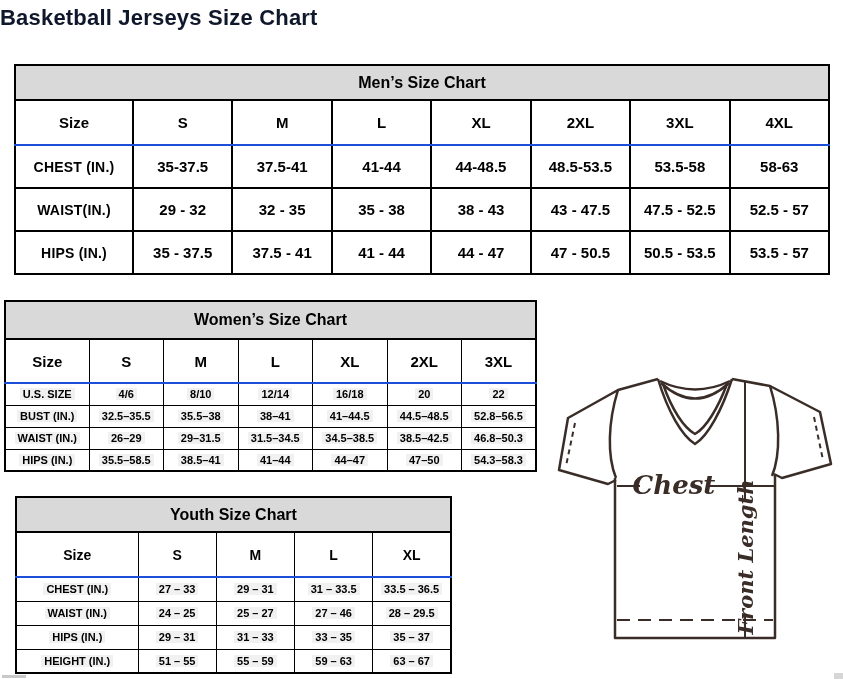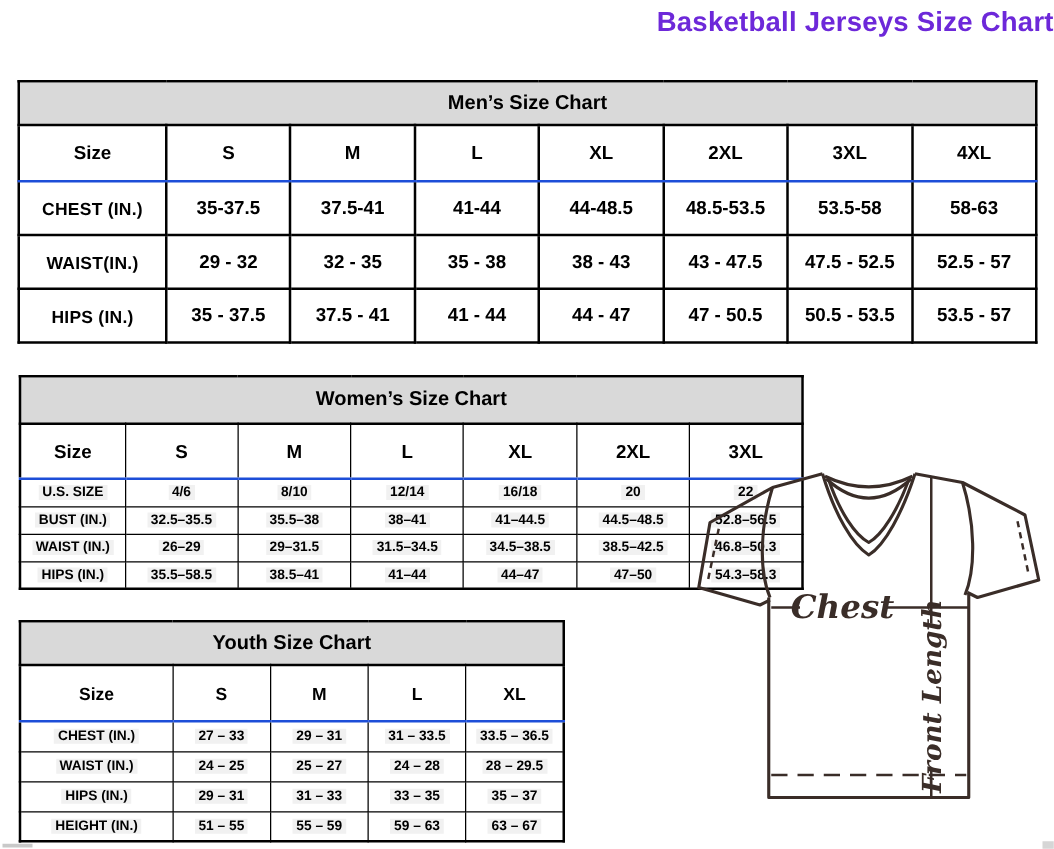--- a/index.html
+++ b/index.html
@@ -1,22 +1,22 @@
 <!DOCTYPE html>
 <html><head>
 <meta charset="utf-8">
 <style>
   html,body{margin:0;padding:0;}
   body{
     width:843px;height:679px;position:relative;background:#ffffff;
     font-family:"Liberation Sans",sans-serif;overflow:hidden;
   }
   .page-title{
-    position:absolute;top:5px;left:0;width:843px;text-align:right;
-    font-size:22px;font-weight:bold;color:#6d28d9;letter-spacing:0.2px;
+    position:absolute;top:5px;left:0;width:843px;text-align:left;
+    font-size:22px;font-weight:bold;color:#0f172a;letter-spacing:0.2px;
   }
   table{
     border-collapse:collapse;table-layout:fixed;position:absolute;background:#fff;
     border:2px solid #000;
     padding-left:24px;
   }
   th,td{
     border:1px solid #000;text-align:center;vertical-align:middle;
     padding:0;color:#000;font-weight:bold;overflow:hidden;white-space:nowrap;
   }
@@ -27,21 +27,21 @@
   .mens{left:14px;top:64px;width:816px;}
   .mens th,.mens td{border-width:2px;}
   .mens .chart-title-cell{height:33px;}
   .mens .size-row{height:45px;font-size:15px;}
   .mens tbody tr{height:43px;}
   .mens tbody td{font-size:15px;}
   .mens tbody th{font-size:14px;letter-spacing:0.2px;}
   .mens col.label-col{width:118px;}
 
   
-  .womens{left:15px;top:300px;width:628px;}
+  .womens{left:4px;top:300px;width:533px;}
   .womens .chart-title-cell{height:36px;}
   .womens .size-row{height:44px;font-size:15px;}
   .womens tbody tr{height:22px;}
   .womens tbody{font-size:11px;color:#12121c;}
   .womens col.label-col{width:84px;}
 
   
   .youth{left:15px;top:496px;width:437px;}
   .youth .chart-title-cell{height:33px;}
   .youth .size-row{height:45px;font-size:14px;}
@@ -219,21 +219,21 @@
         <th><span class="hl">CHEST (IN.)</span></th>
         <td><span class="hl">27 – 33</span></td>
         <td><span class="hl">29 – 31</span></td>
         <td><span class="hl">31 – 33.5</span></td>
         <td><span class="hl">33.5 – 36.5</span></td>
       </tr>
       <tr>
         <th><span class="hl">WAIST (IN.)</span></th>
         <td><span class="hl">24 – 25</span></td>
         <td><span class="hl">25 – 27</span></td>
-        <td><span class="hl">24 – 28</span></td>
+        <td><span class="hl">27 – 46</span></td>
         <td><span class="hl">28 – 29.5</span></td>
       </tr>
       <tr>
         <th><span class="hl">HIPS (IN.)</span></th>
         <td><span class="hl">29 – 31</span></td>
         <td><span class="hl">31 – 33</span></td>
         <td><span class="hl">33 – 35</span></td>
         <td><span class="hl">35 – 37</span></td>
       </tr>
       <tr>

